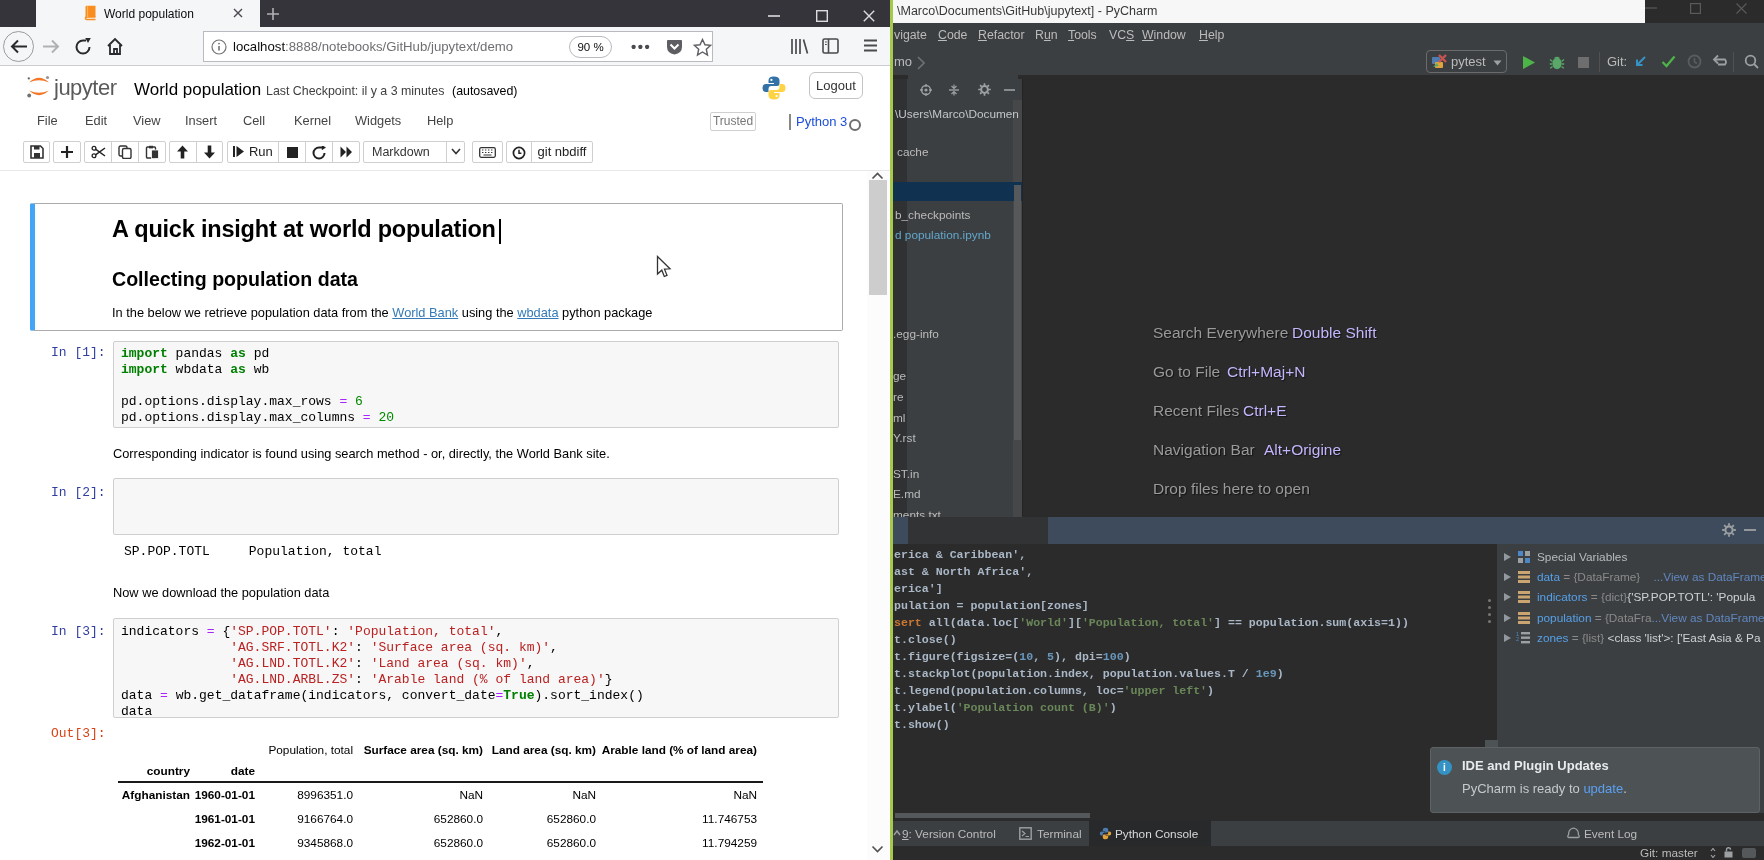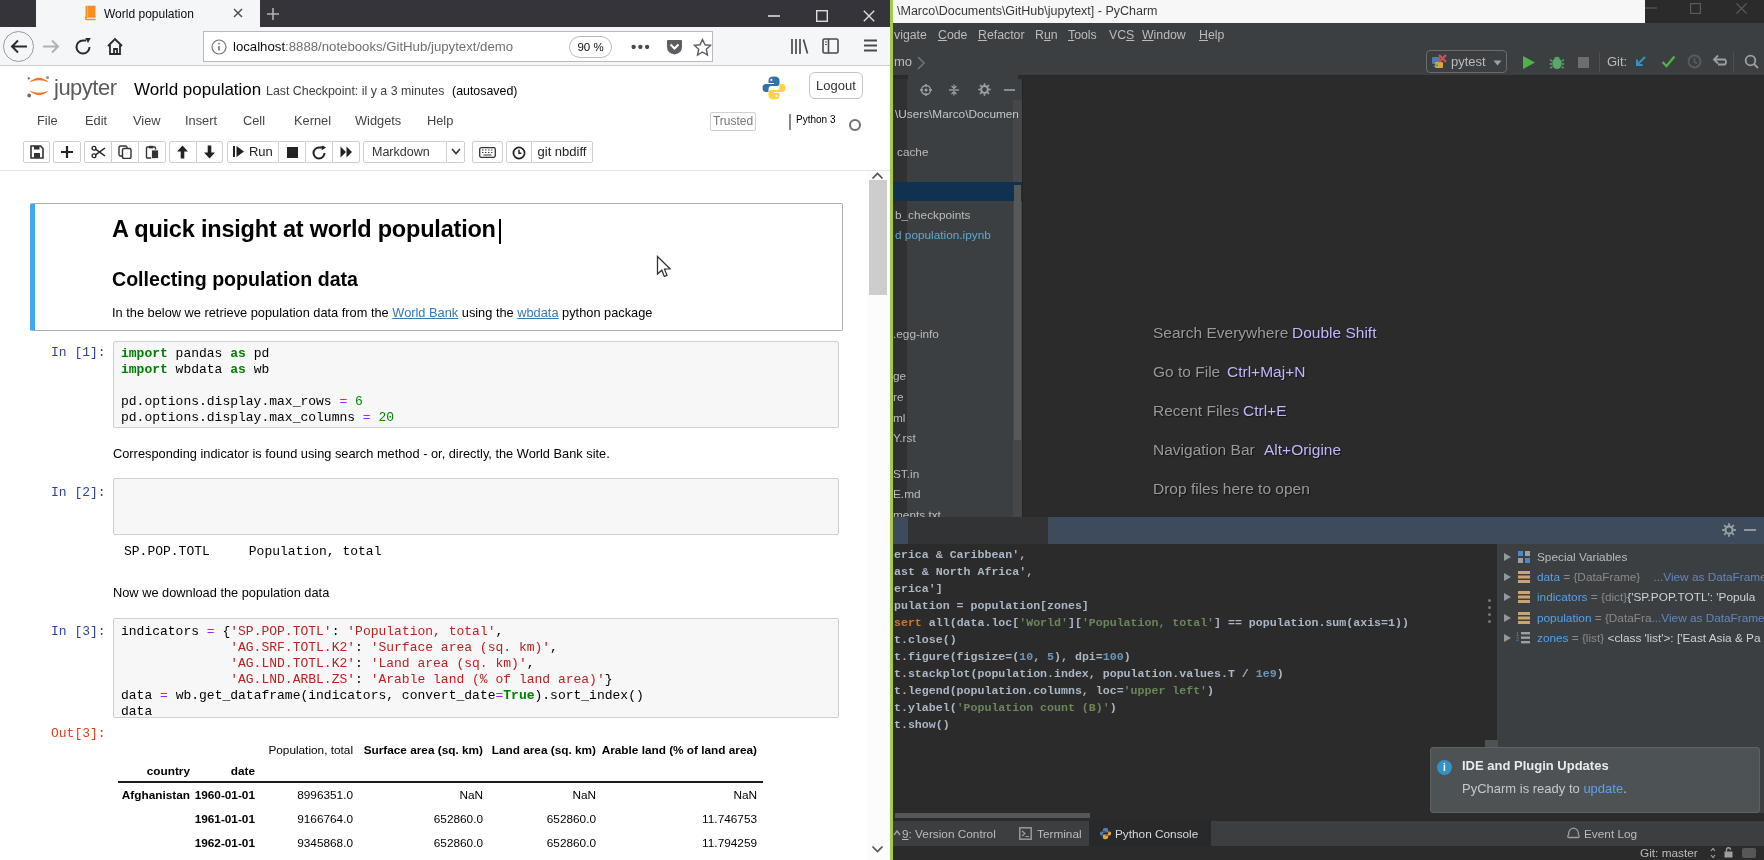--- a/index.html
+++ b/index.html
@@ -136,21 +136,21 @@
     <div class="mi" style="left:37px">File</div>
     <div class="mi" style="left:85px">Edit</div>
     <div class="mi" style="left:133px">View</div>
     <div class="mi" style="left:185px">Insert</div>
     <div class="mi" style="left:243px">Cell</div>
     <div class="mi" style="left:294px">Kernel</div>
     <div class="mi" style="left:355px">Widgets</div>
     <div class="mi" style="left:427px">Help</div>
     <div style="position:absolute;left:710px;top:45px;width:46px;height:19px;border:1px solid #cfcfcf;border-radius:2px;font-size:12px;color:#777;text-align:center;line-height:17px">Trusted</div>
     <div style="position:absolute;left:789px;top:47px;width:2px;height:16px;background:#888"></div>
-    <div style="position:absolute;left:796px;top:47px;font-size:10px;color:#000000">Python 3</div>
+    <div style="position:absolute;left:796px;top:47px;font-size:13px;color:#1d4ed8">Python 3</div>
     <div style="position:absolute;left:849px;top:51.5px;width:12px;height:12px;border:2px solid #6e6e6e;border-radius:50%"></div>
 
     <div class="tbtn" style="left:23px;width:27px">
         <svg style="margin:3px auto" width="14" height="14" viewBox="0 0 14 14">
           <path d="M1 1 L10.5 1 L13 3.5 L13 13 L1 13 Z" fill="none" stroke="#333" stroke-width="1.6"></path>
           <rect x="4" y="8" width="6" height="5" fill="#333"></rect>
           <rect x="4" y="1" width="5.5" height="3.5" fill="#333"></rect>
         </svg>
       </div>
     <div class="tbtn" style="left:53px;width:28px">

